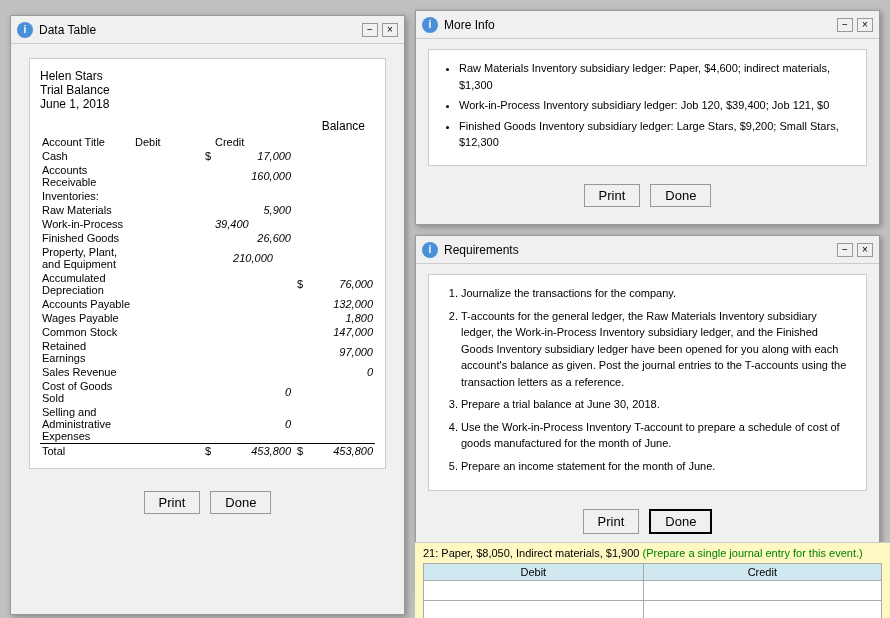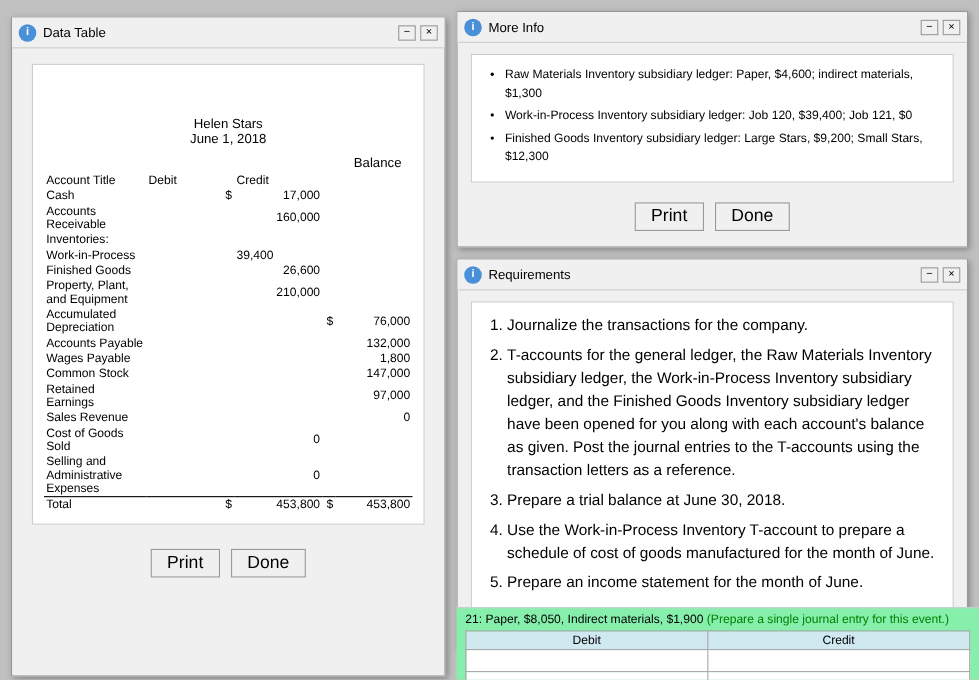--- a/index.html
+++ b/index.html
@@ -88,23 +88,22 @@
     }
 
     .data-table-content {
       padding: 10px;
       background: white;
       margin: 8px;
       border: 1px solid #ccc;
     }
 
     .trial-balance-header {
-      text-align: center;
+      text-align: left;
       margin-bottom: 8px;
-      margin-top: 36px;
     }
 
     .trial-balance-header div {
       font-size: 12px;
     }
 
     .balance-header {
       text-align: right;
       padding-right: 10px;
       font-size: 12px;
@@ -127,39 +126,40 @@
       padding: 1px 2px;
     }
 
     .th-debit, .th-credit {
       text-align: right;
       width: 80px;
     }
 
     .td-debit, .td-credit {
       text-align: right;
+      font-style: italic;
     }
 
     .indent1 { padding-left: 10px; }
 
     .total-row td {
       border-top: 1px solid #000;
       font-size: 11px;
     }
 
     .window-footer {
       display: flex;
       justify-content: center;
       gap: 10px;
       padding: 8px;
     }
 
     .btn {
       padding: 3px 14px;
-      font-size: 16px;
+      font-size: 13px;
       background: #f0f0f0;
       border: 1px solid #999;
       cursor: pointer;
     }
 
     .btn-primary {
       border: 2px solid #000;
     }
 
     
@@ -193,40 +193,40 @@
       top: 235px;
       width: 465px;
       height: 355px;
     }
 
     .requirements-content {
       padding: 10px 14px;
       background: white;
       margin: 6px;
       border: 1px solid #ccc;
-      font-size: 14px;
+      font-size: 11px;
       line-height: 1.5;
     }
 
     .requirements-content ol {
       padding-left: 18px;
     }
 
     .requirements-content ol li {
       margin-bottom: 6px;
     }
 
     
     .journal-area {
       position: absolute;
       bottom: 0;
       left: 415px;
       right: 0;
-      height: 66px;
-      background: #86efac;
+      height: 76px;
+      background: #fef9c3;
       border-top: 1px solid #ccc;
       padding: 4px 8px;
     }
 
     .journal-desc {
       font-size: 11px;
       margin-bottom: 4px;
     }
 
     .journal-desc .highlight {
@@ -266,20 +266,21 @@
     <div class="window-controls">
       <button class="win-btn">−</button>
       <button class="win-btn win-btn-close">×</button>
     </div>
   </div>
 
   <div style="padding: 6px 10px;">
     <div class="data-table-content">
       <div class="trial-balance-header">
         <div>Helen Stars</div>
+        <div>Trial Balance</div>
         <div>June 1, 2018</div>
       </div>
 
       <div class="balance-header">Balance</div>
 
       <table class="trial-balance">
         <thead>
           <tr>
             <th style="text-align:left;">Account Title</th>
             <th class="th-debit">Debit</th>
@@ -302,37 +303,44 @@
               <td class="td-credit" style="text-align: right; width: 70px;"></td>
             </tr>
             <tr>
               <td>Inventories:</td>
               <td style="width: 12px; text-align: right;"></td>
               <td class="td-debit" style="text-align: right; width: 70px;"></td>
               <td style="width: 12px; text-align: right;"></td>
               <td class="td-credit" style="text-align: right; width: 70px;"></td>
             </tr>
             <tr>
+              <td class="indent1">Raw Materials</td>
+              <td style="width: 12px; text-align: right;"></td>
+              <td class="td-debit" style="text-align: right; width: 70px;">5,900</td>
+              <td style="width: 12px; text-align: right;"></td>
+              <td class="td-credit" style="text-align: right; width: 70px;"></td>
+            </tr>
+            <tr>
               <td class="indent1">Work-in-Process</td>
               <td style="width: 12px; text-align: right;"></td>
               <td class="td-debit" style="text-align: left; width: 70px;">39,400</td>
               <td style="width: 12px; text-align: right;"></td>
               <td class="td-credit" style="text-align: right; width: 70px;"></td>
             </tr>
             <tr>
               <td class="indent1">Finished Goods</td>
               <td style="width: 12px; text-align: right;"></td>
               <td class="td-debit" style="text-align: right; width: 70px;">26,600</td>
               <td style="width: 12px; text-align: right;"></td>
               <td class="td-credit" style="text-align: right; width: 70px;"></td>
             </tr>
             <tr>
               <td>Property, Plant, and Equipment</td>
               <td style="width: 12px; text-align: right;"></td>
-              <td class="td-debit" style="text-align: right; width: 70px;">210,000</td>
+              <td class="td-debit" style="text-align: center; width: 70px;">210,000</td>
               <td style="width: 12px; text-align: right;"></td>
               <td class="td-credit" style="text-align: right; width: 70px;"></td>
             </tr>
             <tr>
               <td>Accumulated Depreciation</td>
               <td style="width: 12px; text-align: right;"></td>
               <td class="td-debit" style="text-align: right; width: 70px;"></td>
               <td style="width: 12px; text-align: right;">$</td>
               <td class="td-credit" style="text-align: right; width: 70px;">76,000</td>
             </tr>

